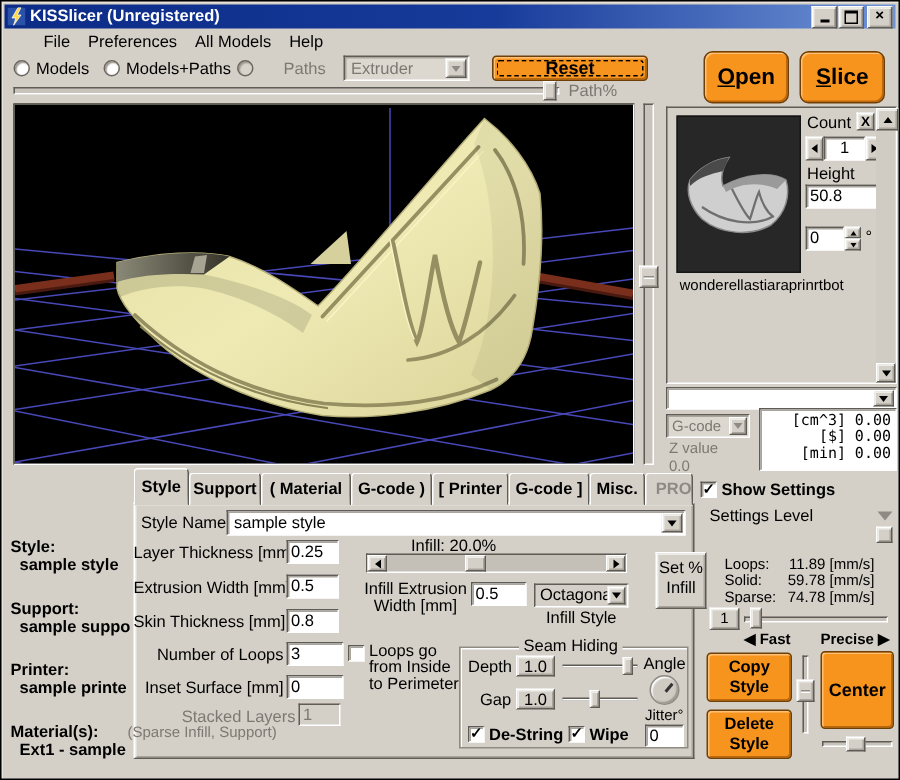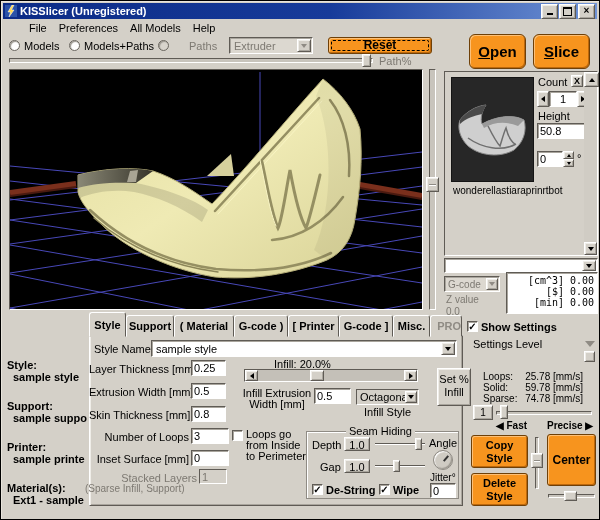--- a/index.html
+++ b/index.html
@@ -356,21 +356,21 @@
 
   <span class="abs cb" style="left:466px;top:320px;"><span>✓</span></span>
   <span class="abs lbl bold" style="left:480px;top:320px;">Show Settings</span>
   <span class="abs lbl" style="left:472px;top:337px;">Settings Level</span>
   <span class="abs tri-d tri-gray" style="left:584px;top:340px;border-left-width:5px;border-right-width:5px;border-top-width:6px;"></span>
   <div class="abs raised" style="left:583px;top:350px;width:11px;height:11px;"></div>
 
   <div class="abs" style="left:482px;top:370px;width:100px;">
     <div style="display:flex;justify-content:space-between;">
       <span class="lbl10">Loops:</span>
-      <span class="lbl10">25.78 [mm/s]</span>
+      <span class="lbl10">11.89 [mm/s]</span>
     </div>
     <div style="display:flex;justify-content:space-between;">
       <span class="lbl10">Solid:</span>
       <span class="lbl10">59.78 [mm/s]</span>
     </div>
     <div style="display:flex;justify-content:space-between;">
       <span class="lbl10">Sparse:</span>
       <span class="lbl10">74.78 [mm/s]</span>
     </div>
   </div>

